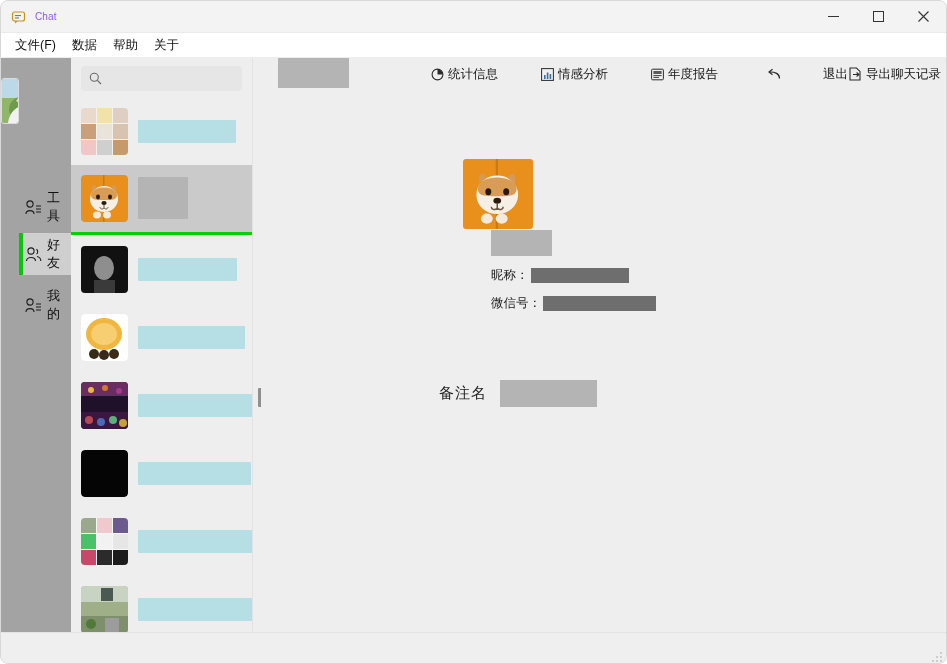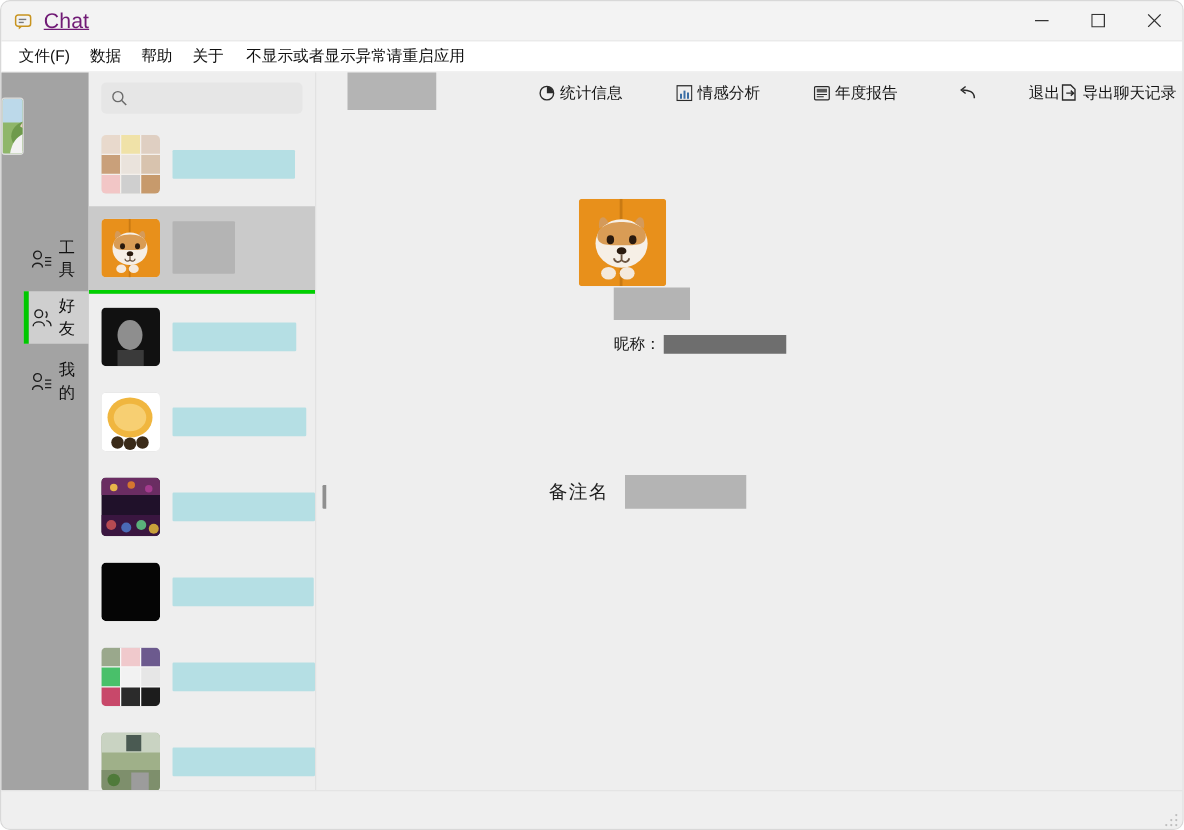--- a/index.html
+++ b/index.html
@@ -30,23 +30,22 @@
     position: relative;
     border-bottom: 1px solid #eaeaea;
   }
   .title-icon {
     width: 16px; height: 16px;
     margin-left: 10px; margin-right: 8px;
     position: relative;
   }
   .title-icon svg { display:block; }
   .title-text {
-    font-size: 17px; color: #701a75;
+    font-size: 10px; color: #8b5cf6;
     letter-spacing: .1px;
-    text-decoration: underline;
   }
   .wincontrols {
     position: absolute; right: 0; top: 0; height: 31px;
     display: flex;
   }
   .wc {
     width: 45px; height: 31px;
     display: flex; align-items: center; justify-content: center;
     color: #333;
     font-size: 11px;
@@ -341,21 +340,20 @@
           </svg>
       </div>
     </div>
   </div>
 
   <div class="menubar">
     <div class="menuitem">文件(F)</div>
     <div class="menuitem">数据</div>
     <div class="menuitem">帮助</div>
     <div class="menuitem">关于</div>
-    <div class="menuitem long">不显示或者显示异常请重启应用</div>
   </div>
 
   <div class="bodyrow">
 
     <div class="rail">
       <div class="rail-avatar">
         <svg width="44" height="44" viewBox="0 0 44 44">
           <rect width="44" height="44" fill="#8fb66a"></rect>
           <rect width="44" height="19" fill="#bcd9ea"></rect>
           <ellipse cx="23" cy="30" rx="16" ry="13" fill="#6e9a4c"></ellipse>
@@ -632,20 +630,24 @@
             <ellipse cx="16" cy="40" rx="4" ry="3.4" fill="#f4e9dc"></ellipse>
             <ellipse cx="26" cy="40" rx="4" ry="3.4" fill="#f4e9dc"></ellipse>
           </svg>
         </div>
         <div class="p-info">
           <div class="p-name redact-gray"></div>
           <div class="p-row">
             <span class="p-lbl">昵称：</span>
             <span class="p-val redact-dark" style="width:98px;"></span>
           </div>
+          <div class="p-row">
+            <span class="p-lbl">微信号：</span>
+            <span class="p-val redact-dark" style="width:113px;"></span>
+          </div>
         </div>
       </div>
 
       <div class="remark">
         <span class="remark-lbl">备注名</span>
         <span class="remark-val redact-gray"></span>
       </div>
 
     </div>
   </div>

